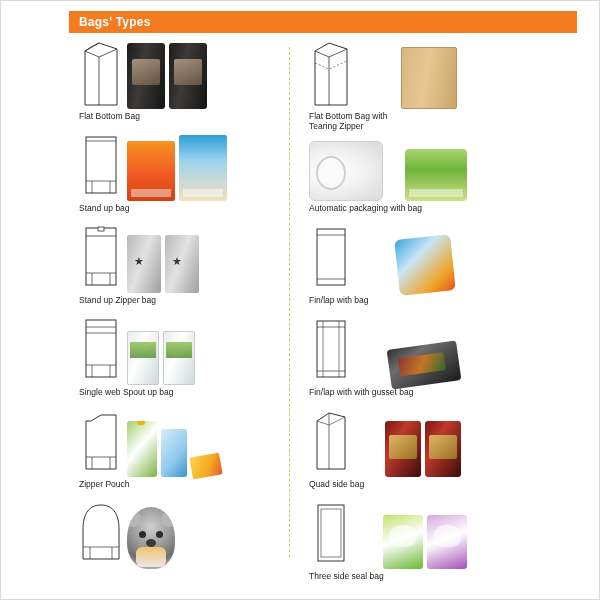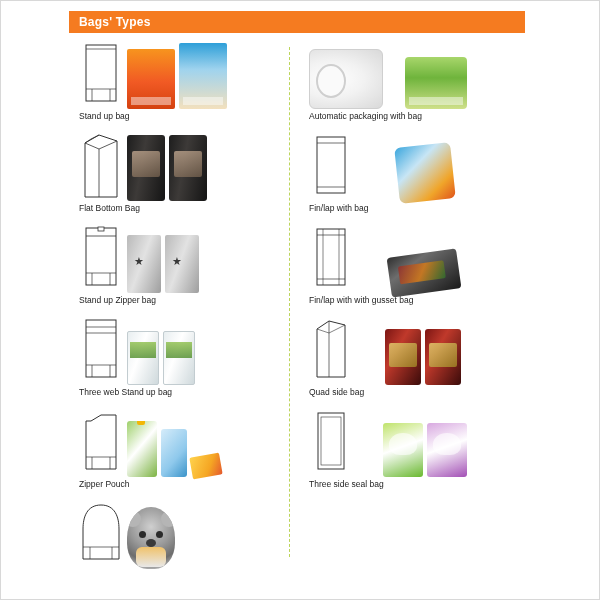--- a/index.html
+++ b/index.html
@@ -19,21 +19,21 @@
     height: 600px;
     box-sizing: border-box;
     border: 1px solid #d8d8d8;
     background: #fff;
   }
   
   .header-bar {
     position: absolute;
     left: 68px;
     top: 10px;
-    width: 456px;
+    width: 508px;
     height: 22px;
     background: #f57b20;
     display: flex;
     align-items: center;
   }
   .header-title {
     color: #ffffff;
     font-size: 12px;
     font-weight: bold;
     padding-left: 10px;
@@ -266,57 +266,57 @@
   <div class="divider"></div>
 
   <div class="columns">
 
     <div class="col col-left">
 
       <div class="row">
         <div class="row-inner">
           <div class="gallery">
             <svg class="line-art" viewBox="0 0 44 70">
+              <path d="M6 12 L20 4 L38 10 L38 66 L6 66 Z" fill="#fff" stroke="#333" stroke-width="1"></path>
+              <path d="M6 12 L20 18 L38 10" fill="none" stroke="#333" stroke-width="0.8"></path>
+              <path d="M20 18 L20 66" fill="none" stroke="#333" stroke-width="0.8"></path>
+              <path d="M6 12 L12 8 M12 8 L20 4" fill="none" stroke="#333" stroke-width="0.8"></path>
+            </svg>
+            <div class="photo ph-black">
+                <div class="lbl"></div>
+              </div>
+            <div class="photo ph-black">
+                <div class="lbl"></div>
+              </div>
+          </div>
+        </div>
+        <div class="cap-wrap">
+            <div class="caption">Flat Bottom Bag</div>
+          </div>
+      </div>
+
+      <div class="row">
+        <div class="row-inner">
+          <div class="gallery">
+            <svg class="line-art" viewBox="0 0 44 70">
               <rect x="7" y="6" width="30" height="56" fill="#fff" stroke="#333" stroke-width="1"></rect>
               <path d="M7 50 L37 50" fill="none" stroke="#333" stroke-width="0.7"></path>
               <path d="M13 50 L13 62 M31 50 L31 62" fill="none" stroke="#333" stroke-width="0.7"></path>
               <path d="M7 10 L37 10" fill="none" stroke="#333" stroke-width="0.7"></path>
             </svg>
             <div class="photo ph-baby1">
                 <div class="tiny-txt"></div>
               </div>
             <div class="photo ph-baby2">
                 <div class="tiny-txt"></div>
               </div>
           </div>
         </div>
         <div class="cap-wrap">
             <div class="caption">Stand up bag</div>
-          </div>
-      </div>
-
-      <div class="row">
-        <div class="row-inner">
-          <div class="gallery">
-            <svg class="line-art" viewBox="0 0 44 70">
-              <path d="M6 12 L20 4 L38 10 L38 66 L6 66 Z" fill="#fff" stroke="#333" stroke-width="1"></path>
-              <path d="M6 12 L20 18 L38 10" fill="none" stroke="#333" stroke-width="0.8"></path>
-              <path d="M20 18 L20 66" fill="none" stroke="#333" stroke-width="0.8"></path>
-              <path d="M6 12 L12 8 M12 8 L20 4" fill="none" stroke="#333" stroke-width="0.8"></path>
-            </svg>
-            <div class="photo ph-black">
-                <div class="lbl"></div>
-              </div>
-            <div class="photo ph-black">
-                <div class="lbl"></div>
-              </div>
-          </div>
-        </div>
-        <div class="cap-wrap">
-            <div class="caption">Flat Bottom Bag</div>
           </div>
       </div>
 
       <div class="row">
         <div class="row-inner">
           <div class="gallery">
             <svg class="line-art" viewBox="0 0 44 70">
               <rect x="7" y="5" width="30" height="57" fill="#fff" stroke="#333" stroke-width="1"></rect>
               <path d="M7 13 L37 13" fill="none" stroke="#333" stroke-width="0.8"></path>
               <rect x="19" y="4" width="6" height="4" fill="#fff" stroke="#333" stroke-width="0.8"></rect>
@@ -347,21 +347,21 @@
             </svg>
             <div class="photo ph-clear">
                 <div class="band"></div>
               </div>
             <div class="photo ph-clear">
                 <div class="band"></div>
               </div>
           </div>
         </div>
         <div class="cap-wrap">
-            <div class="caption">Three web Stand up bag</div>
+            <div class="caption">Single web Spout up bag</div>
           </div>
       </div>
 
       <div class="row">
         <div class="row-inner">
           <div class="gallery">
             <svg class="line-art" viewBox="0 0 44 70">
               <path d="M7 14 L7 62 L37 62 L37 8 L22 8 L12 14 Z" fill="#fff" stroke="#333" stroke-width="1"></path>
               <path d="M7 50 L37 50" fill="none" stroke="#333" stroke-width="0.7"></path>
               <path d="M13 50 L13 62 M31 50 L31 62" fill="none" stroke="#333" stroke-width="0.7"></path>
@@ -395,20 +395,38 @@
                 <div class="tummy"></div>
             </div>
           </div>
         </div>
       </div>
 
     </div>
 
     <div class="col col-right">
 
+      <div class="row">
+        <div class="row-inner">
+          <div class="gallery">
+            <svg class="line-art" viewBox="0 0 44 70">
+              <path d="M6 12 L20 4 L38 10 L38 66 L6 66 Z" fill="#fff" stroke="#333" stroke-width="1"></path>
+              <path d="M6 12 L20 18 L38 10" fill="none" stroke="#333" stroke-width="0.8"></path>
+              <path d="M20 18 L20 66" fill="none" stroke="#333" stroke-width="0.8"></path>
+              <path d="M6 24 L20 30 L38 22" fill="none" stroke="#333" stroke-width="0.6" stroke-dasharray="2 2"></path>
+            </svg>
+            <div style="width:40px"></div>
+            <div class="photo ph-kraft"></div>
+          </div>
+        </div>
+        <div class="cap-wrap">
+            <div class="caption">Flat Bottom Bag with
+Tearing Zipper</div>
+          </div>
+      </div>
 
       <div class="row">
         <div class="row-inner">
           <div class="gallery">
             <div class="photo ph-roll">
                 <div class="core"></div>
               </div>
             <div style="width:14px"></div>
             <div class="photo ph-filmroll">
                 <div class="tiny-txt"></div>

